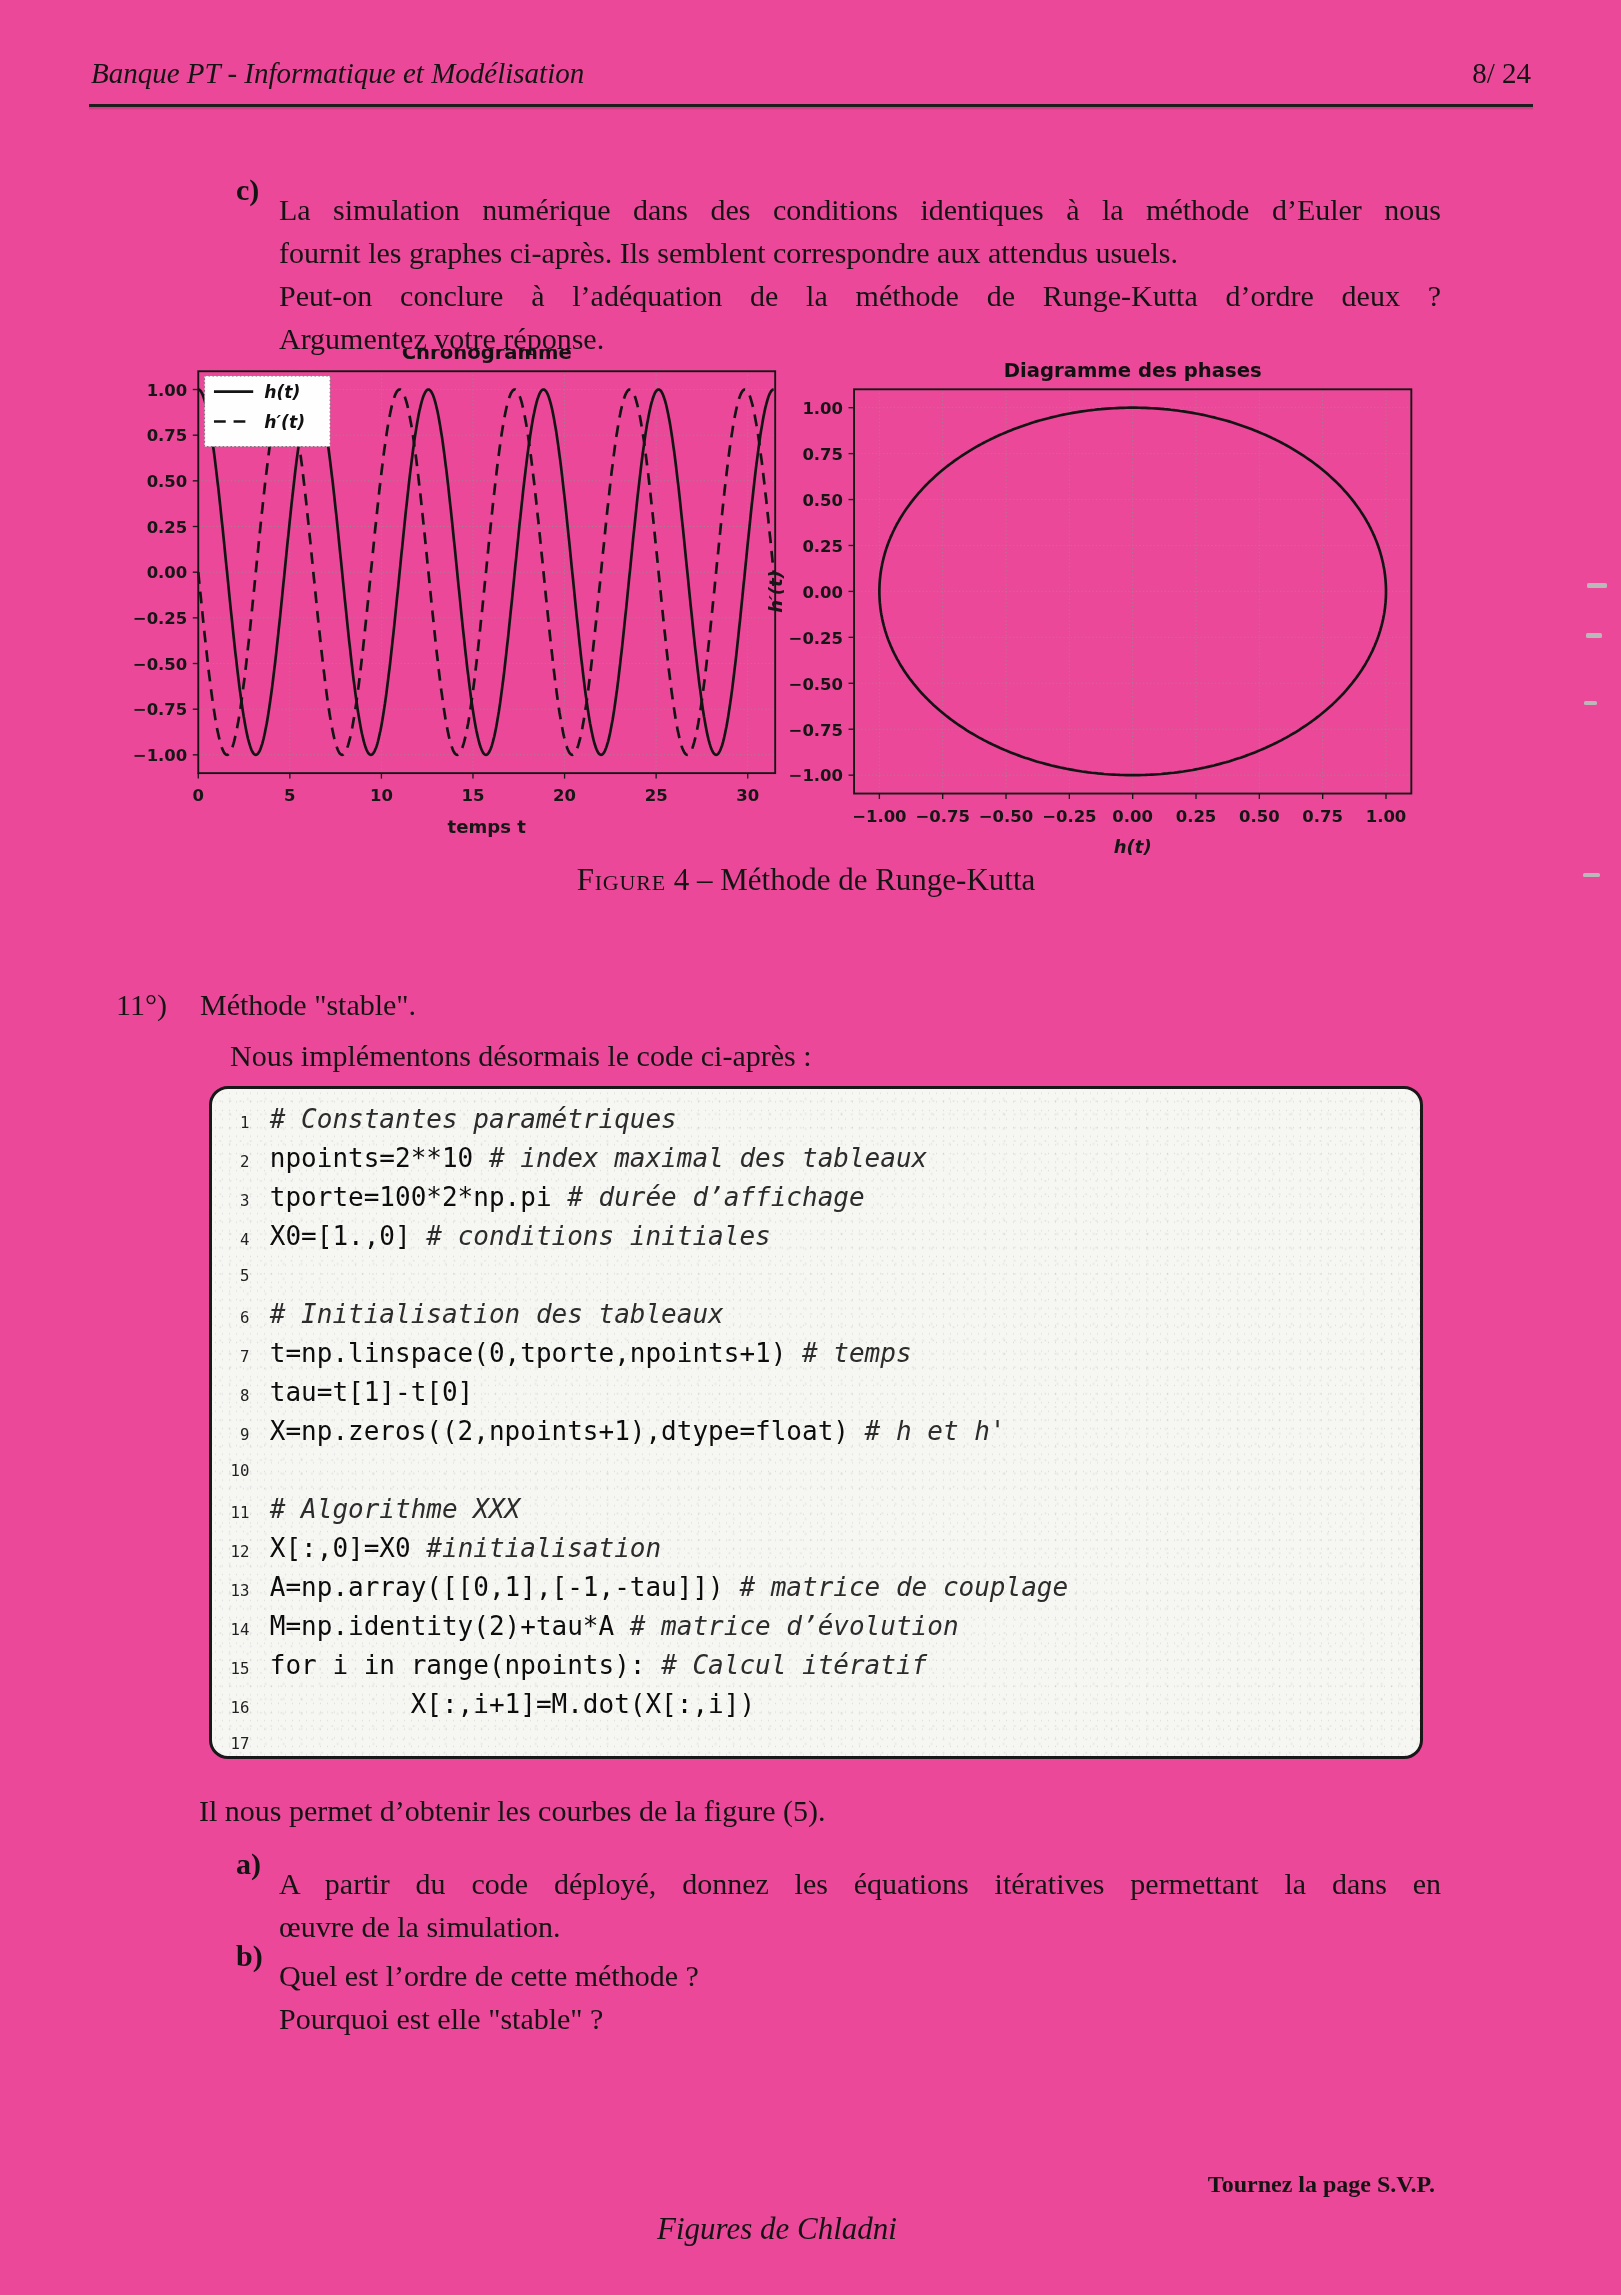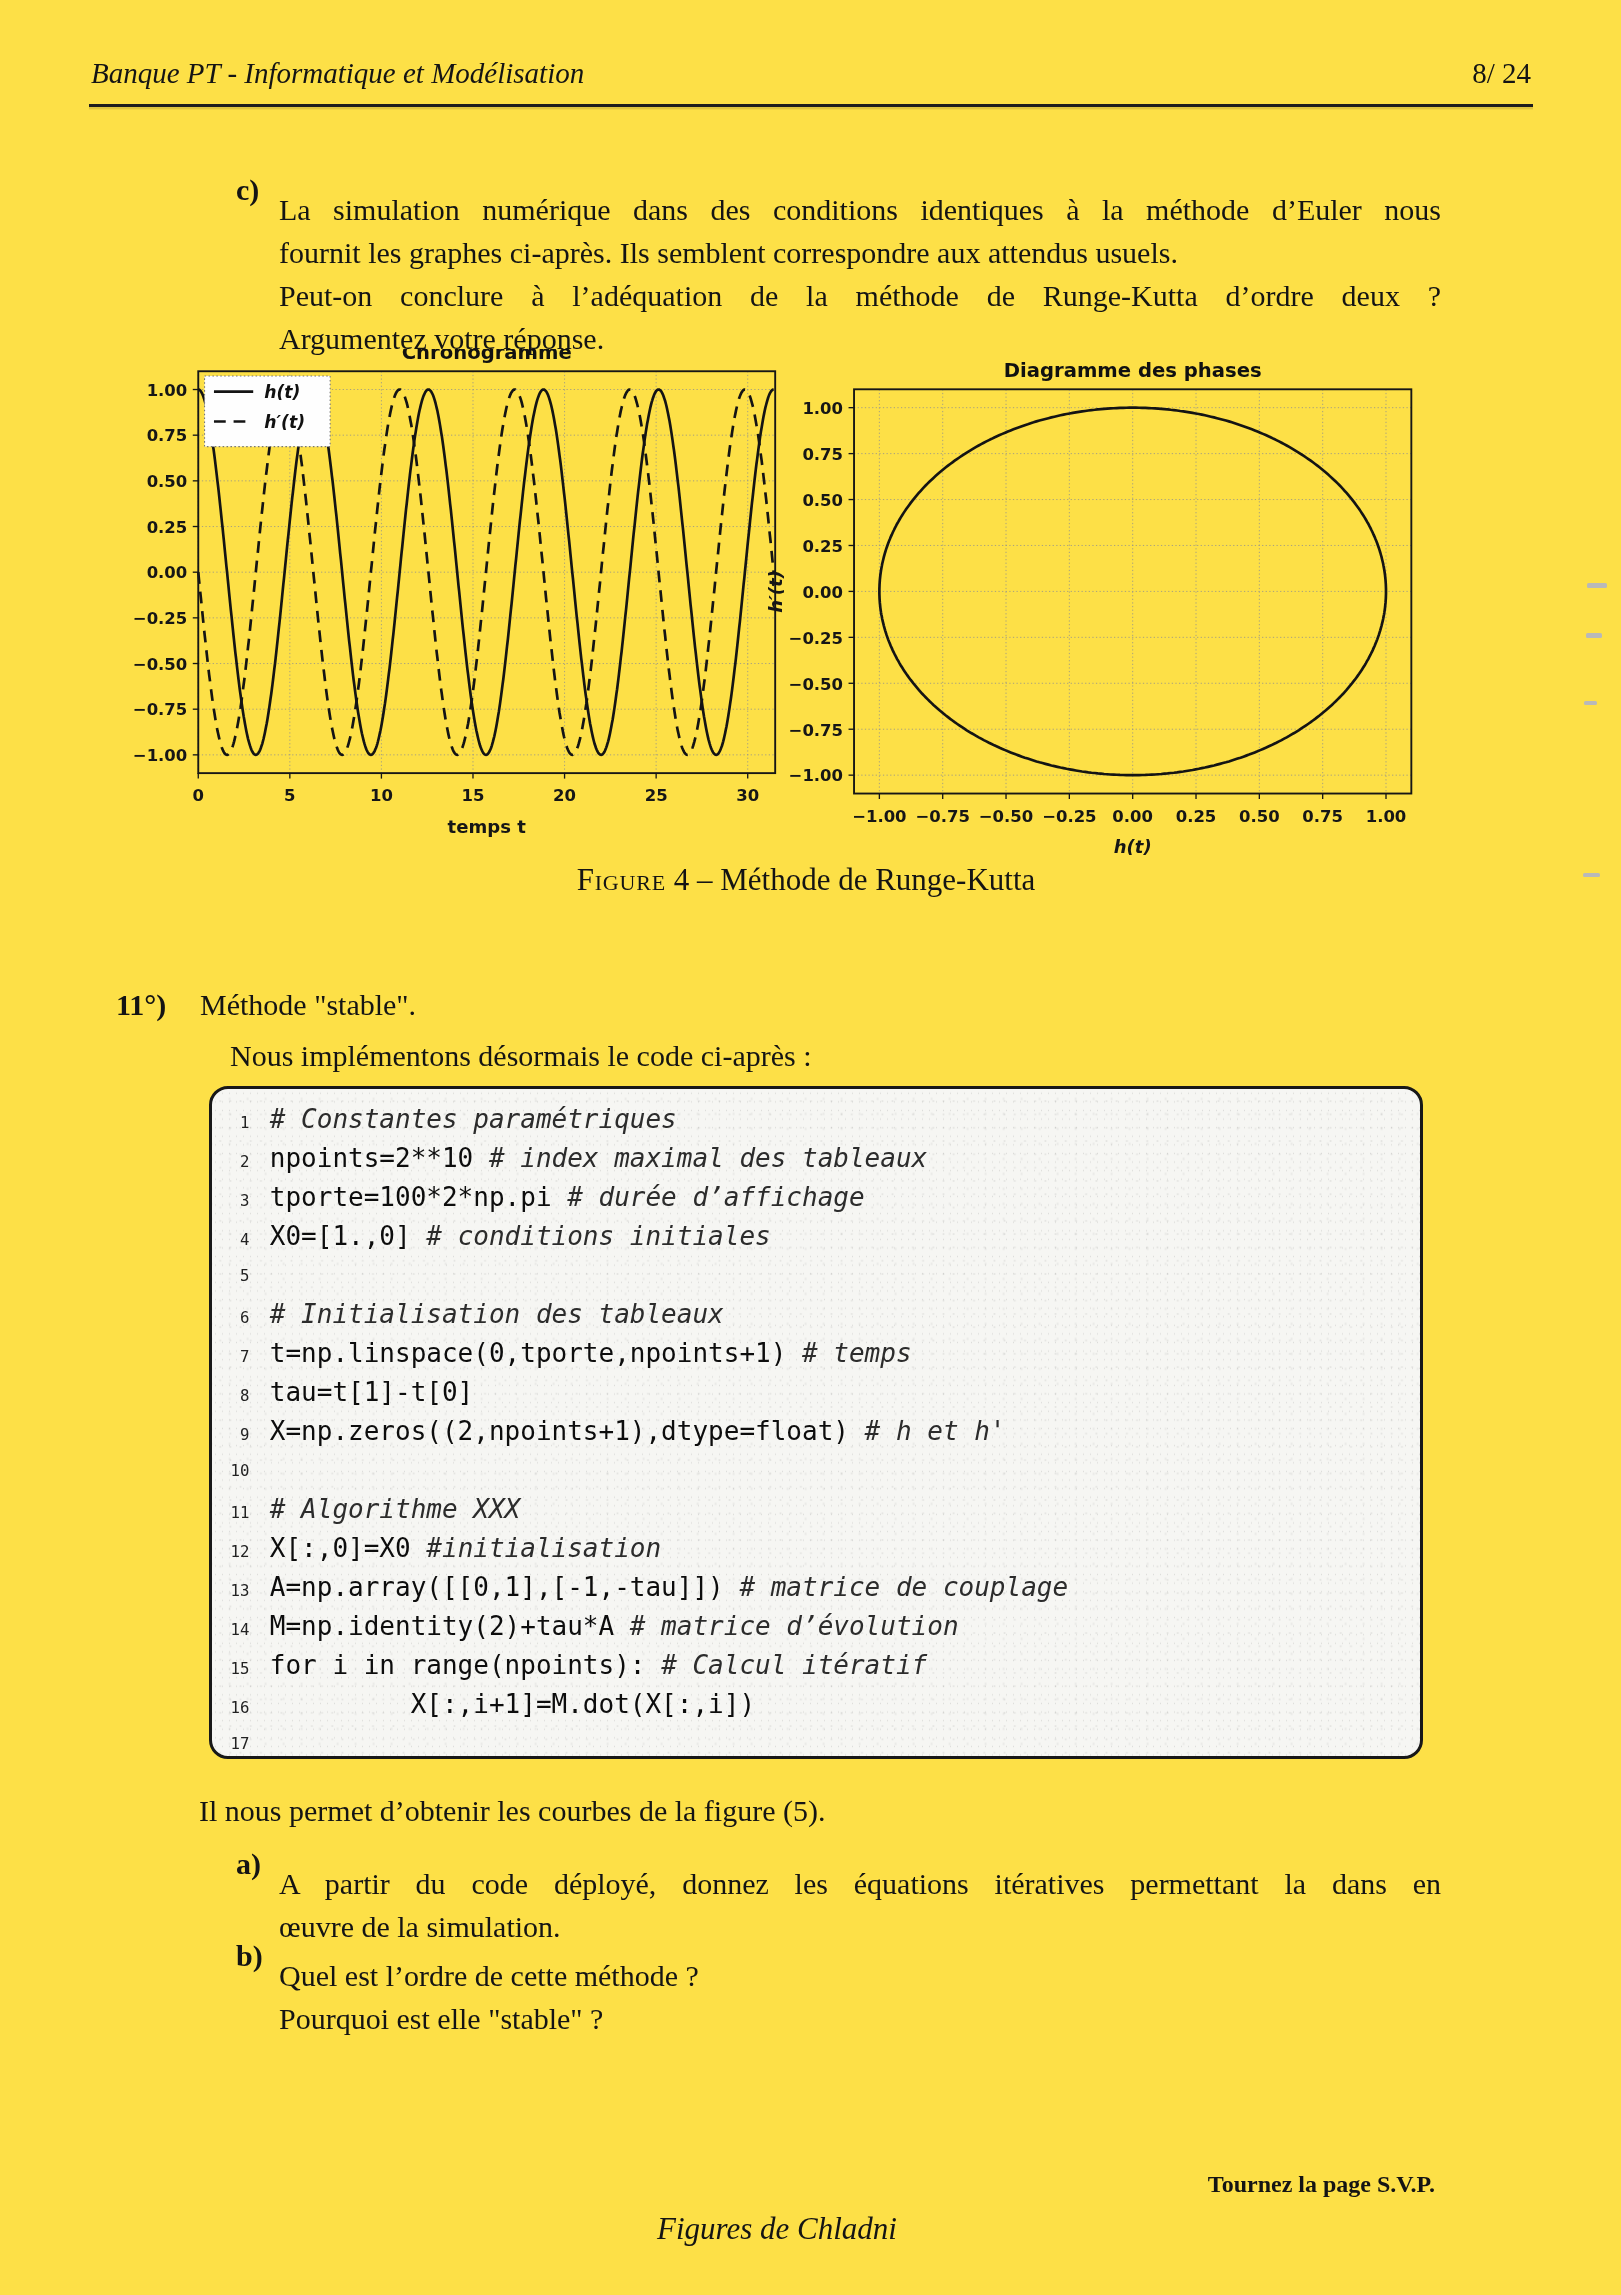--- a/index.html
+++ b/index.html
@@ -1,16 +1,16 @@
 <!DOCTYPE html>
 <html style="font-size:12.6px"><head>
 <meta charset="utf-8">
 <style>
   html,body{margin:0;padding:0;background:#888;}
-  .page{position:relative;width:1622px;height:2295px;margin:0 auto;background:#fde047;
+  .page{position:relative;width:1622px;height:2295px;margin:0 auto;background:#ec4899;
         font-family:"Liberation Serif","DejaVu Serif",serif;color:#141414;overflow:hidden;}
 
   
   .hdr{position:absolute;left:91px;right:91px;top:57px;display:flex;
        justify-content:space-between;font-size:29px;}
   .hdr .htitle{font-style:italic;}
   .hrule{position:absolute;left:89px;right:89px;top:104px;height:3.1px;background:#1d1d1d;
          box-shadow:0 2.4px 0 rgba(0,0,0,.12);}
 
   
@@ -30,21 +30,21 @@
   .ital{font-style:italic;}
   .series{fill:none;stroke:#141414;stroke-width:3.4;stroke-linecap:butt;}
   .dash{stroke-dasharray:15 10;}
   .legbox{fill:#fefefe;stroke:#777;stroke-width:1.4;stroke-dasharray:2 3;}
   .leglab{font:italic 600 22px "DejaVu Sans",sans-serif;fill:#111;}
 
   .caption{position:absolute;left:0;top:862px;width:1612px;text-align:center;font-size:31px;}
   .sc{font-variant:small-caps;letter-spacing:0.8px;}
 
   .q11{position:absolute;left:116px;top:983px;display:flex;font-size:30px;line-height:43px;}
-  .q11 .qlab{font-weight:bold;width:84px;flex:0 0 84px;}
+  .q11 .qlab{font-weight:normal;width:84px;flex:0 0 84px;}
   .q11intro{position:absolute;left:200px;top:1039px;font-size:30px;margin-left:30px;}
 
   
   .codebox{position:absolute;left:209px;top:1086px;width:1214px;height:673px;box-sizing:border-box;
      border:3.1px solid #181818;border-radius:19px;padding:11px 0 0 9.4px;
      background-color:#f6f6f3;
      background-image:
        radial-gradient(circle, rgba(0,0,0,.10) 0.8px, transparent 1px),
        radial-gradient(circle, rgba(0,0,0,.07) 0.8px, transparent 1.2px),
        radial-gradient(circle, rgba(0,0,0,.05) 1px, transparent 1.3px);

